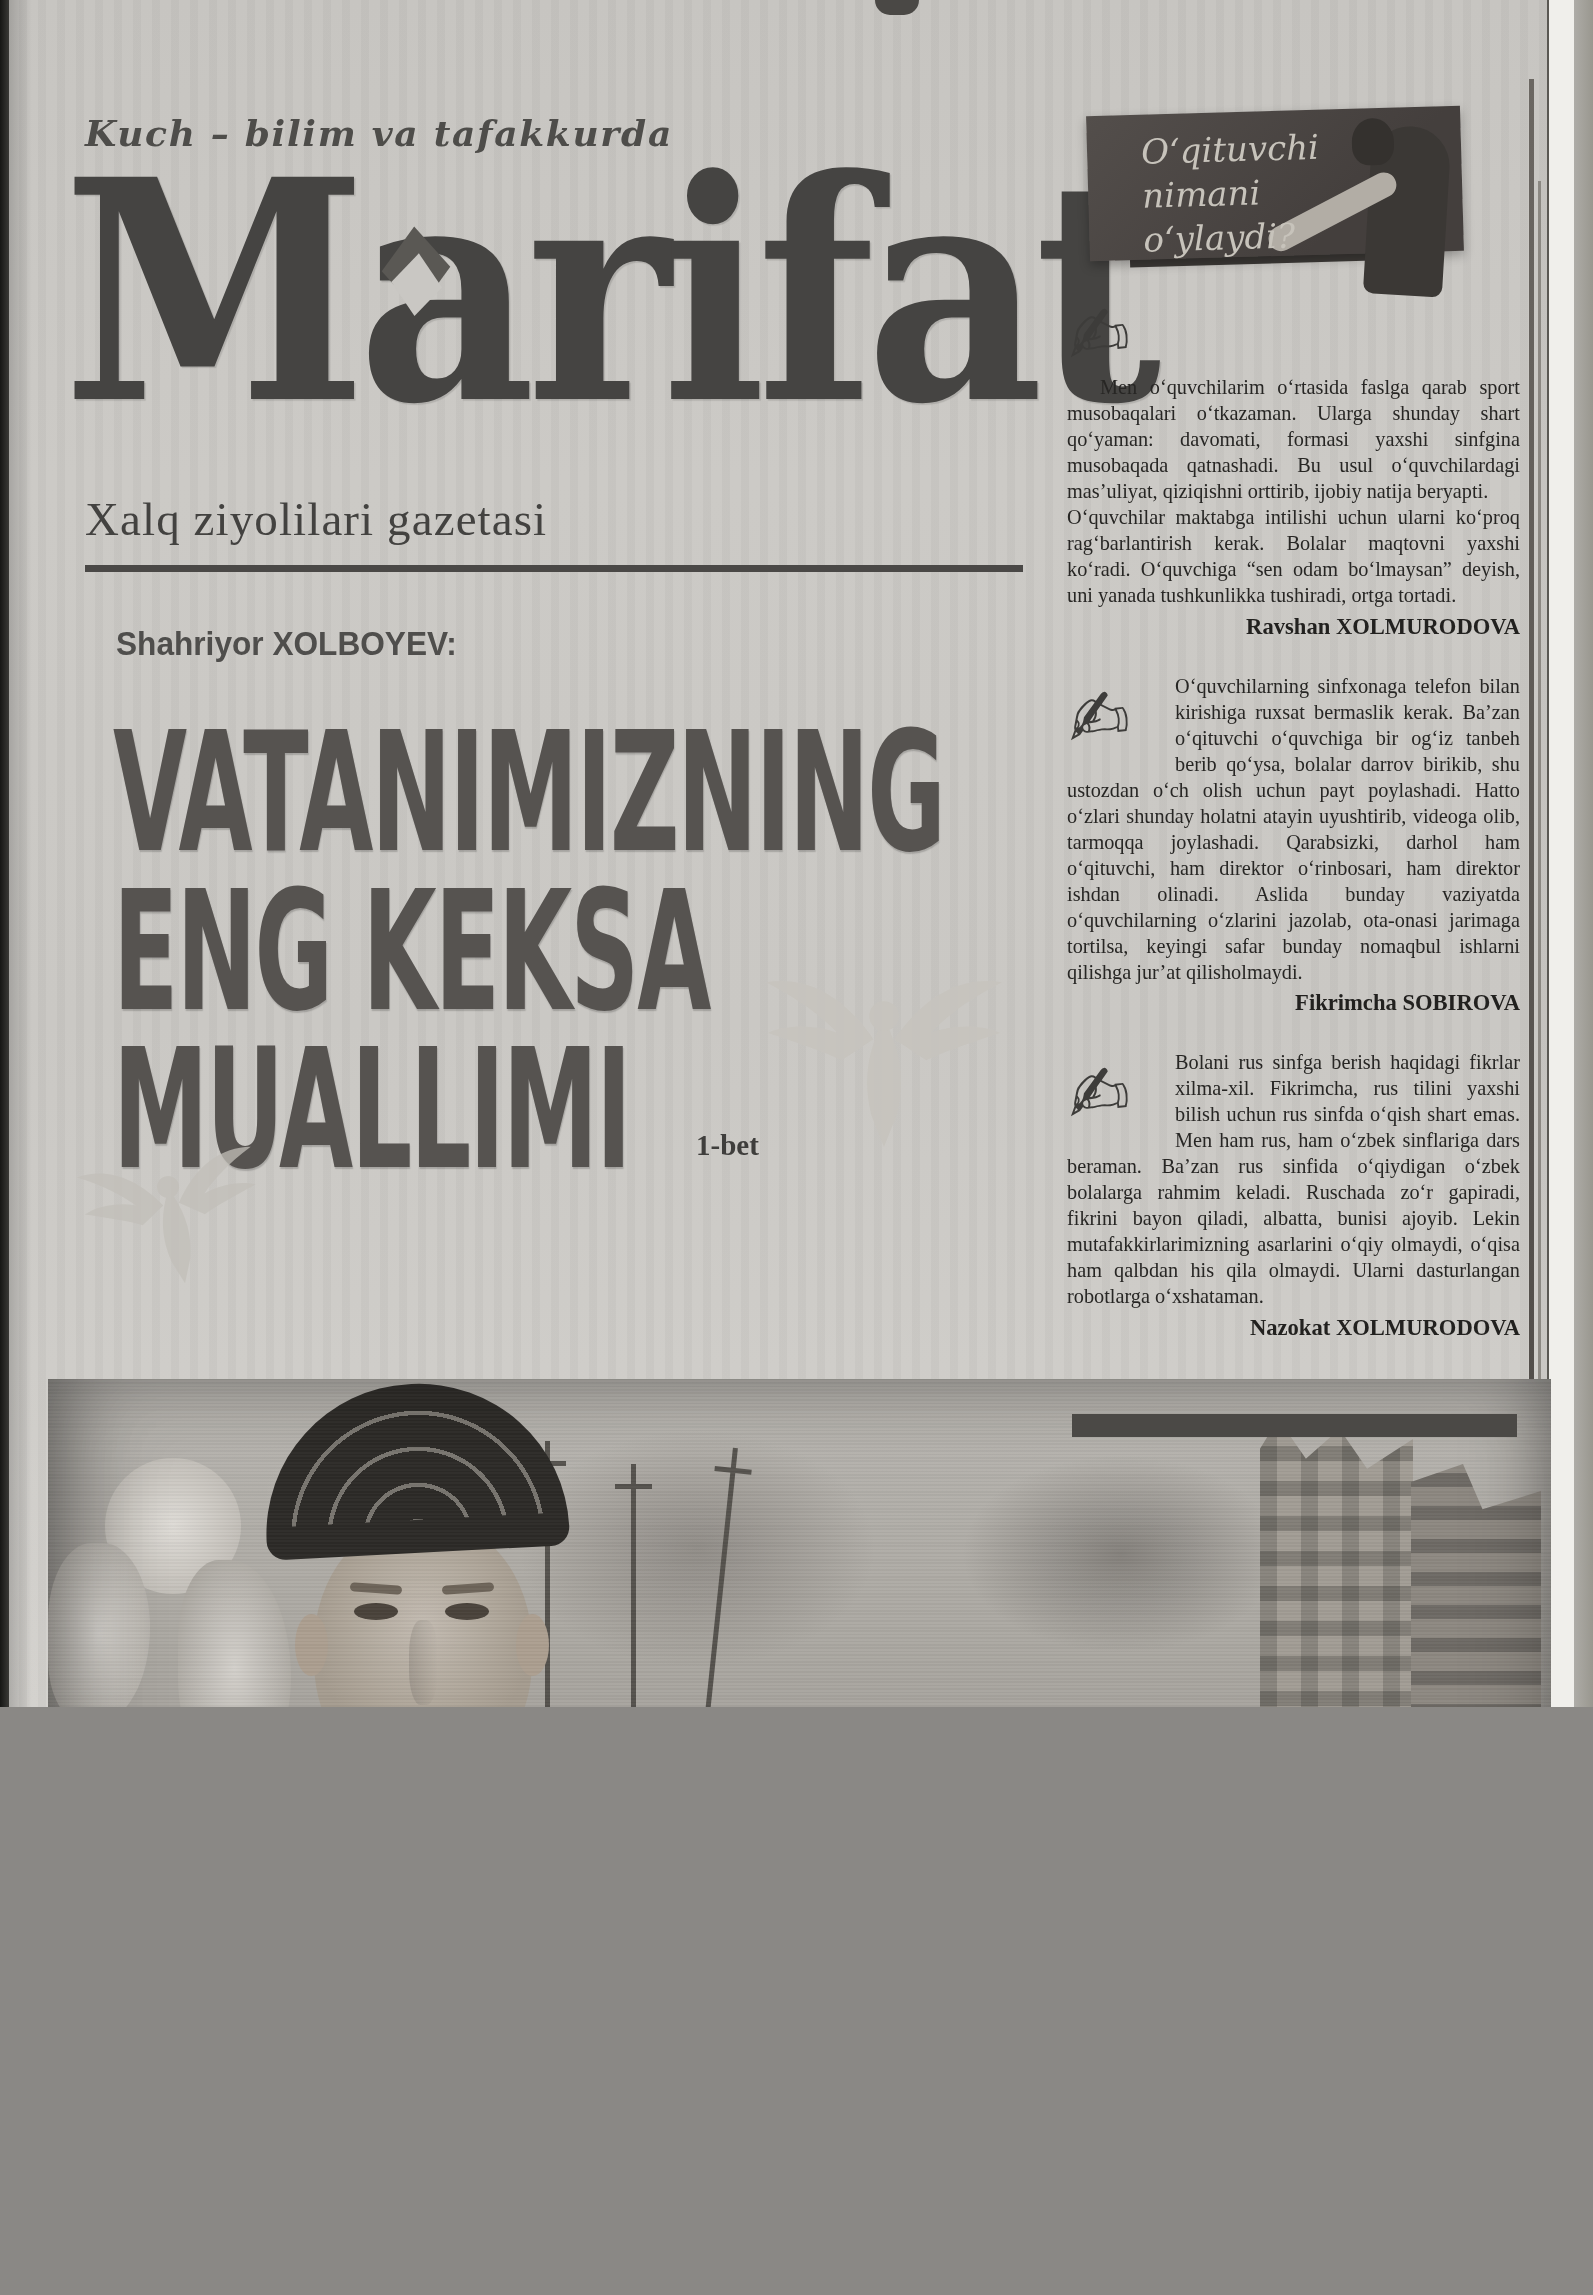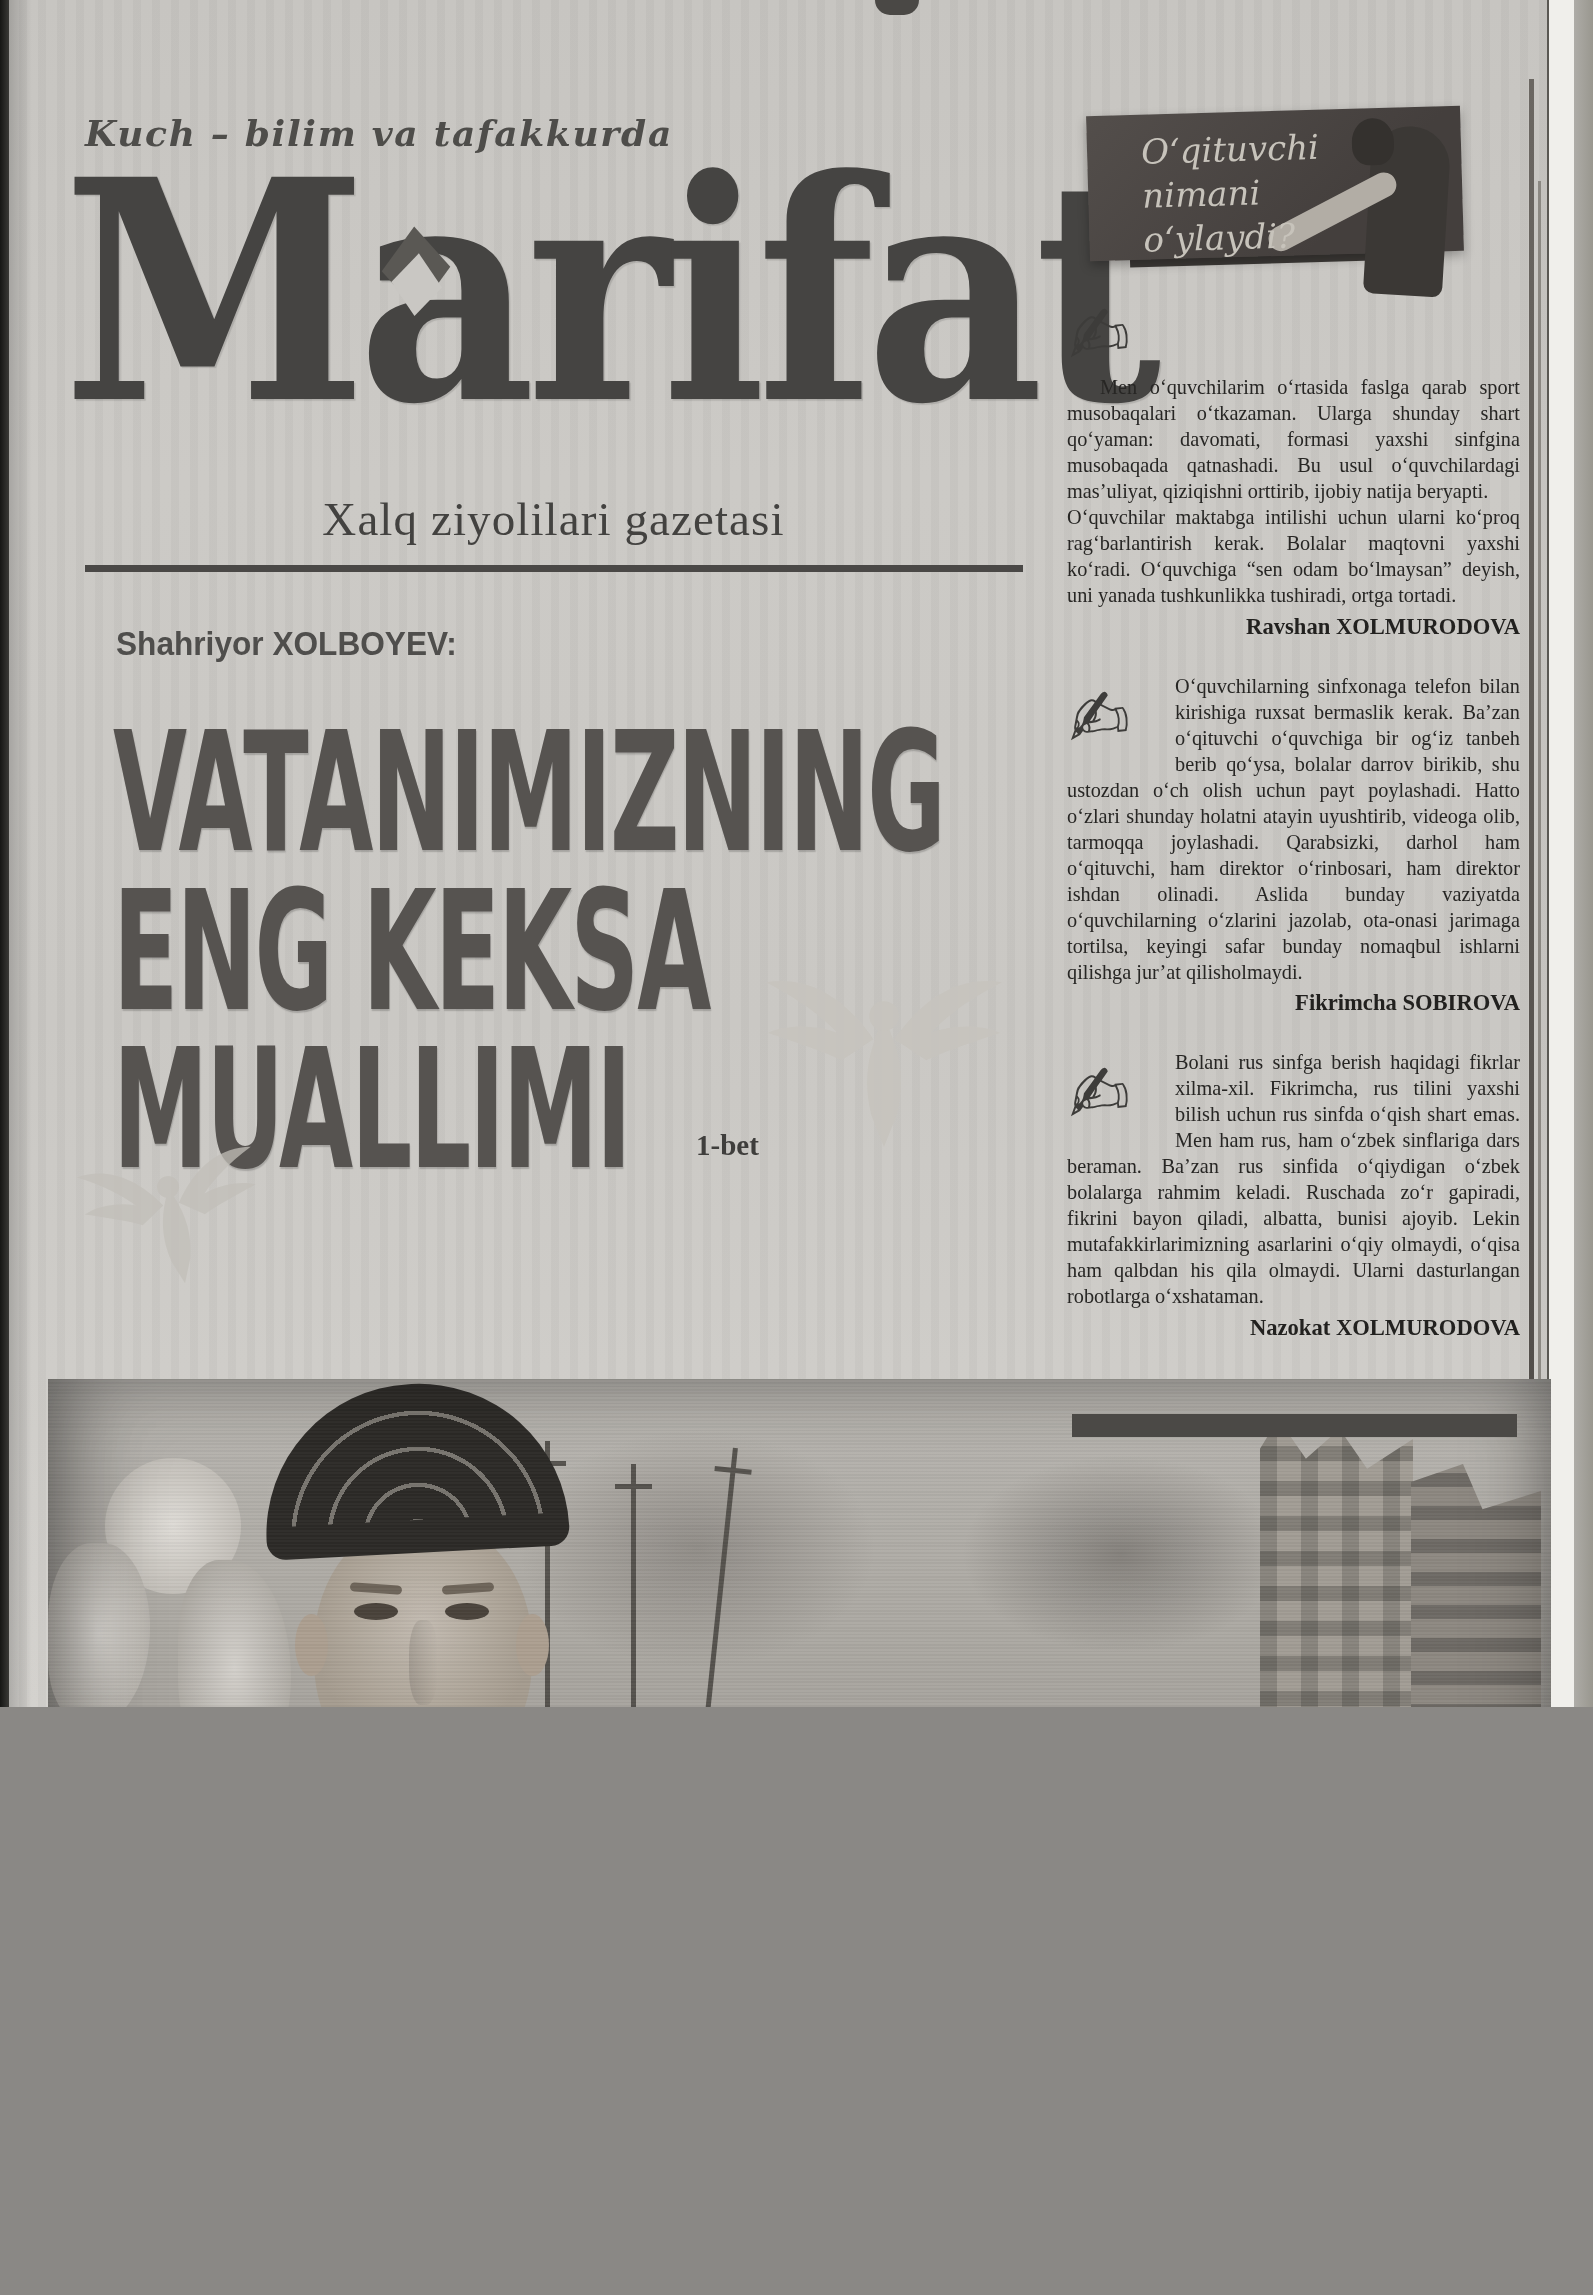--- a/index.html
+++ b/index.html
@@ -25,21 +25,21 @@
     font:700 305px/1 "DejaVu Serif", serif;color:#454442;letter-spacing:-10.2px;
     transform:scaleX(0.90);transform-origin:left top;text-shadow:1.7px 1.7px 1.1px rgba(0,0,0,.12);}
   .plane{left:389px;top:242px;width:54px;height:54px;background:#5a5854;
     transform:rotate(48deg) skewX(12deg);z-index:3;}
   .plane:after{content:"";position:absolute;left:17px;top:17px;width:40px;height:40px;background:#c9c7c3;transform:rotate(8deg);}
   .infobar{left:85px;top:435px;width:938px;height:51px;
     background:linear-gradient(180deg,#9a9693 0%,#8b8885 55%,#817e7b 100%);
     display:flex;align-items:center;padding:0 20.3px;box-sizing:border-box;
     font:700 22.6px "Liberation Sans", sans-serif;color:#dedcd7;letter-spacing:0.6px;
     text-shadow:0.6px 0.6px 0.6px rgba(0,0,0,.25);}
-  .subtitle{left:85px;top:492px;width:937px;text-align:center;
+  .subtitle{left:85px;top:492px;width:937px;text-align:left;
     font:47px "Liberation Serif", serif;color:#434240;letter-spacing:1.1px;}
   .subtitle-rule{left:85px;top:565px;width:938px;height:7.3px;background:#4a4846;}
   
   .kicker{left:116px;top:624px;white-space:nowrap;
     font:700 34px "Liberation Sans", sans-serif;color:#4f4e4c;
     transform:scaleX(0.93);transform-origin:left top;}
   .hline{left:113px;white-space:nowrap;font:700 165px/1 "DejaVu Sans", sans-serif;
     color:#565350;letter-spacing:-3.4px;transform:scaleX(0.58);transform-origin:left top;
     text-shadow:1.1px 1.7px 1.7px rgba(0,0,0,.18);}
   .h1{top:711px;} .h2{top:870px;} .h3{top:1028px;}

